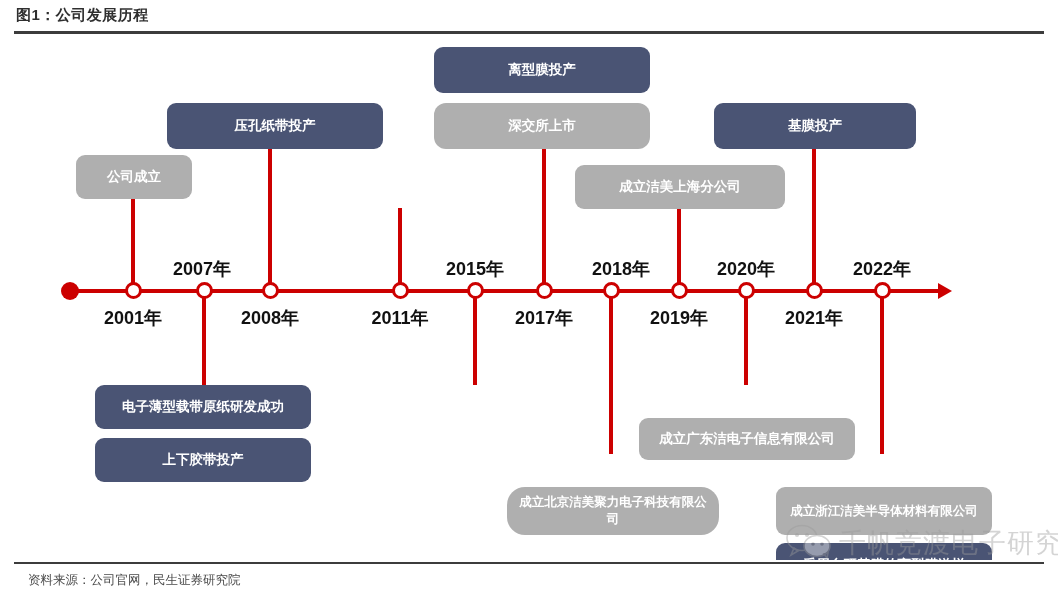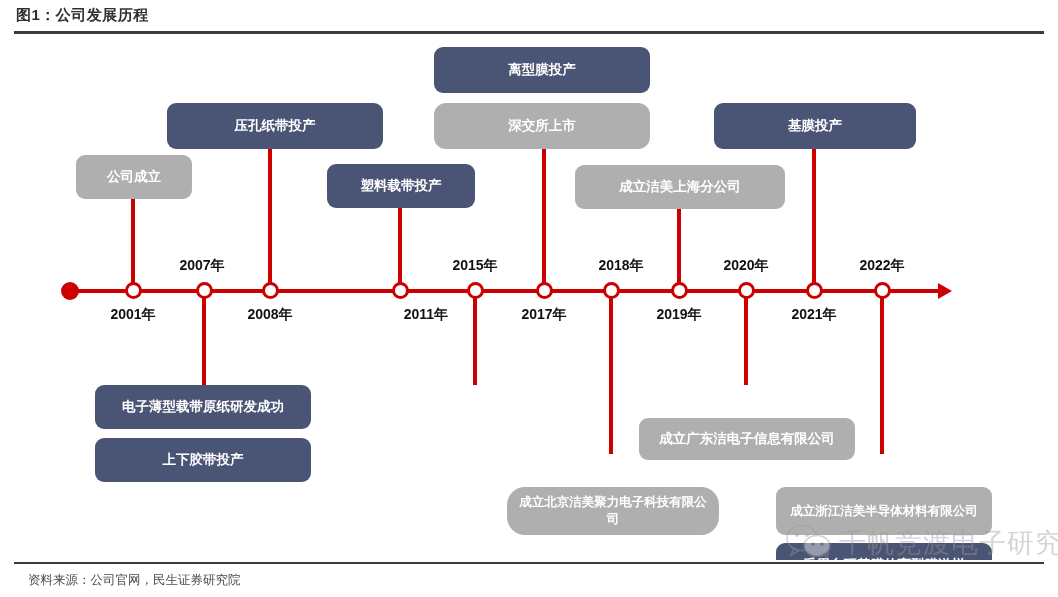--- a/index.html
+++ b/index.html
@@ -44,21 +44,21 @@
     background:#cc0000;
   }
   .node{
     position:absolute;width:17px;height:17px;border-radius:50%;
     background:#ffffff;border:3.5px solid #cc0000;box-sizing:border-box;
   }
   .stem{
     position:absolute;width:3.5px;background:#cc0000;
   }
   .year-label{
-    position:absolute;font-size:14px;font-weight:bold;color:#111111;
+    position:absolute;font-size:18px;font-weight:bold;color:#111111;
     white-space:nowrap;text-align:center;
   }
   
   .event-box{
     position:absolute;border-radius:9px;
     display:flex;align-items:center;justify-content:center;
     text-align:center;color:#ffffff;
     font-size:13.5px;font-weight:bold;line-height:1.35;
     padding:0 10px;box-sizing:border-box;
   }
@@ -80,21 +80,20 @@
 
 <div id="figure-title">图1：公司发展历程</div>
 <div id="title-rule"></div>
 
 <div id="timeline-canvas">
 
   <div class="event-box gray" style="left:76px;top:121px;width:116px;height:44px;">公司成立</div>
 
   <div class="event-box navy" style="left:167px;top:69px;width:216px;height:46px;">压孔纸带投产</div>
 
-  <div class="event-box navy" style="left:327px;top:130px;width:148px;height:44px;">塑料载带投产</div>
 
   <div class="event-box navy" style="left:434px;top:13px;width:216px;height:46px;">离型膜投产</div>
 
   <div class="event-box gray" style="left:434px;top:69px;width:216px;height:46px;border-radius:12px;">深交所上市</div>
 
   <div class="event-box gray" style="left:575px;top:131px;width:210px;height:44px;">成立洁美上海分公司</div>
 
   <div class="event-box navy" style="left:714px;top:69px;width:202px;height:46px;">基膜投产</div>
 
   <div class="start-dot" style="left:61px;top:248px;"></div>
@@ -129,21 +128,21 @@
   <div class="node" style="left:874px;top:248px;"></div>
 
   <div class="year-label" style="left:154px;top:223px;width:96px;">2007年</div>
   <div class="year-label" style="left:427px;top:223px;width:96px;">2015年</div>
   <div class="year-label" style="left:573px;top:223px;width:96px;">2018年</div>
   <div class="year-label" style="left:698px;top:223px;width:96px;">2020年</div>
   <div class="year-label" style="left:834px;top:223px;width:96px;">2022年</div>
 
   <div class="year-label" style="left:85px;top:272px;width:96px;">2001年</div>
   <div class="year-label" style="left:222px;top:272px;width:96px;">2008年</div>
-  <div class="year-label" style="left:352px;top:272px;width:96px;text-align:right;">2011年</div>
+  <div class="year-label" style="left:352px;top:272px;width:96px;">2011年</div>
   <div class="year-label" style="left:496px;top:272px;width:96px;">2017年</div>
   <div class="year-label" style="left:631px;top:272px;width:96px;">2019年</div>
   <div class="year-label" style="left:766px;top:272px;width:96px;">2021年</div>
 
   <div class="event-box navy" style="left:95px;top:351px;width:216px;height:44px;">电子薄型载带原纸研发成功</div>
 
   <div class="event-box navy" style="left:95px;top:404px;width:216px;height:44px;">上下胶带投产</div>
 
 
   <div class="event-box gray small" style="left:507px;top:453px;width:212px;height:48px;border-radius:18px;">成立北京洁美聚力电子科技有限公司</div>

